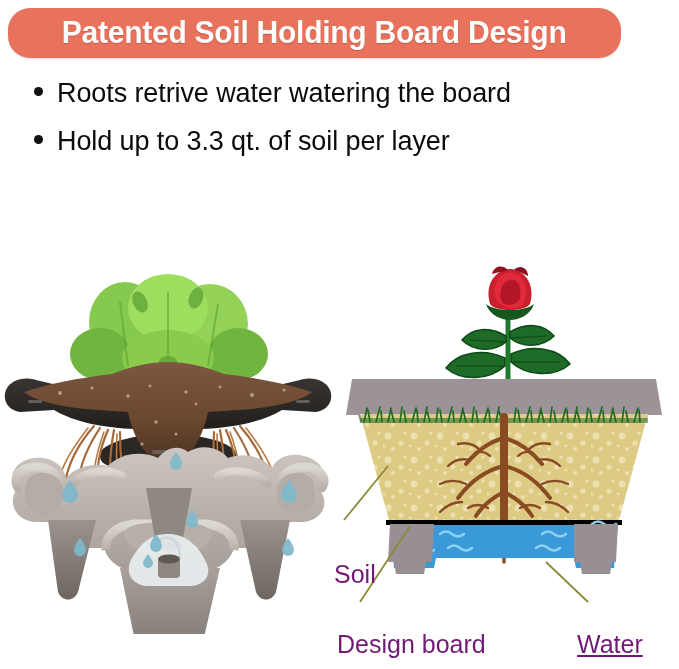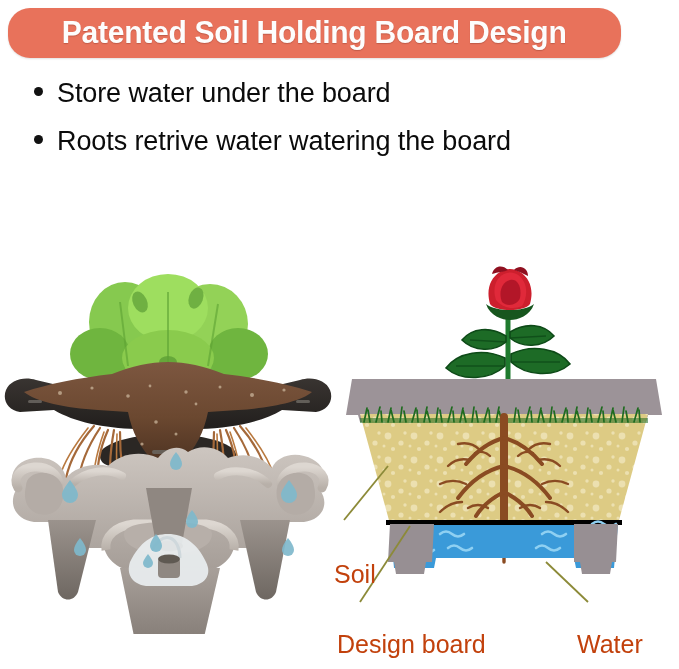--- a/index.html
+++ b/index.html
@@ -38,43 +38,43 @@
   
   .art{position:absolute;left:0;top:262px;width:679px;height:407px;}
 
   .photo-pane{position:absolute;left:0;top:0;width:340px;height:370px;}
   .diagram-pane{position:absolute;left:330px;top:0;width:349px;height:407px;}
 
   svg{display:block;}
 
   
   .dlabel{
-    position:absolute;font-size:25px;color:#c2410c;white-space:nowrap;
+    position:absolute;font-size:25px;color:#701a75;white-space:nowrap;
   }
   #label-soil{left:334px;top:560px;}
   #label-board{left:337px;top:630px;}
-  #label-water{left:577px;top:630px;}
+  #label-water{left:577px;top:630px;text-decoration:underline;}
 </style>
 </head>
 <body>
 
 <div id="infographic">
 
   <div class="title-bar">
     <span class="title-text">Patented Soil Holding Board Design</span>
   </div>
 
   <div class="bullets">
     <div class="bullet-row">
       <span class="bullet-dot"></span>
-      <span class="bullet-text">Store water under the board</span>
+      <span class="bullet-text">Roots retrive water watering the board</span>
     </div>
     <div class="bullet-row">
       <span class="bullet-dot"></span>
-      <span class="bullet-text">Roots retrive water watering the board</span>
+      <span class="bullet-text">Hold up to 3.3 qt. of soil per layer</span>
     </div>
   </div>
 
   <div class="art">
 
     <div class="photo-pane">
       <svg width="340" height="372" viewBox="0 0 340 372">
         <defs>
           <radialGradient id="gFoliage" cx="50%" cy="45%" r="62%">
             <stop offset="0%" stop-color="#a7db63"></stop>

